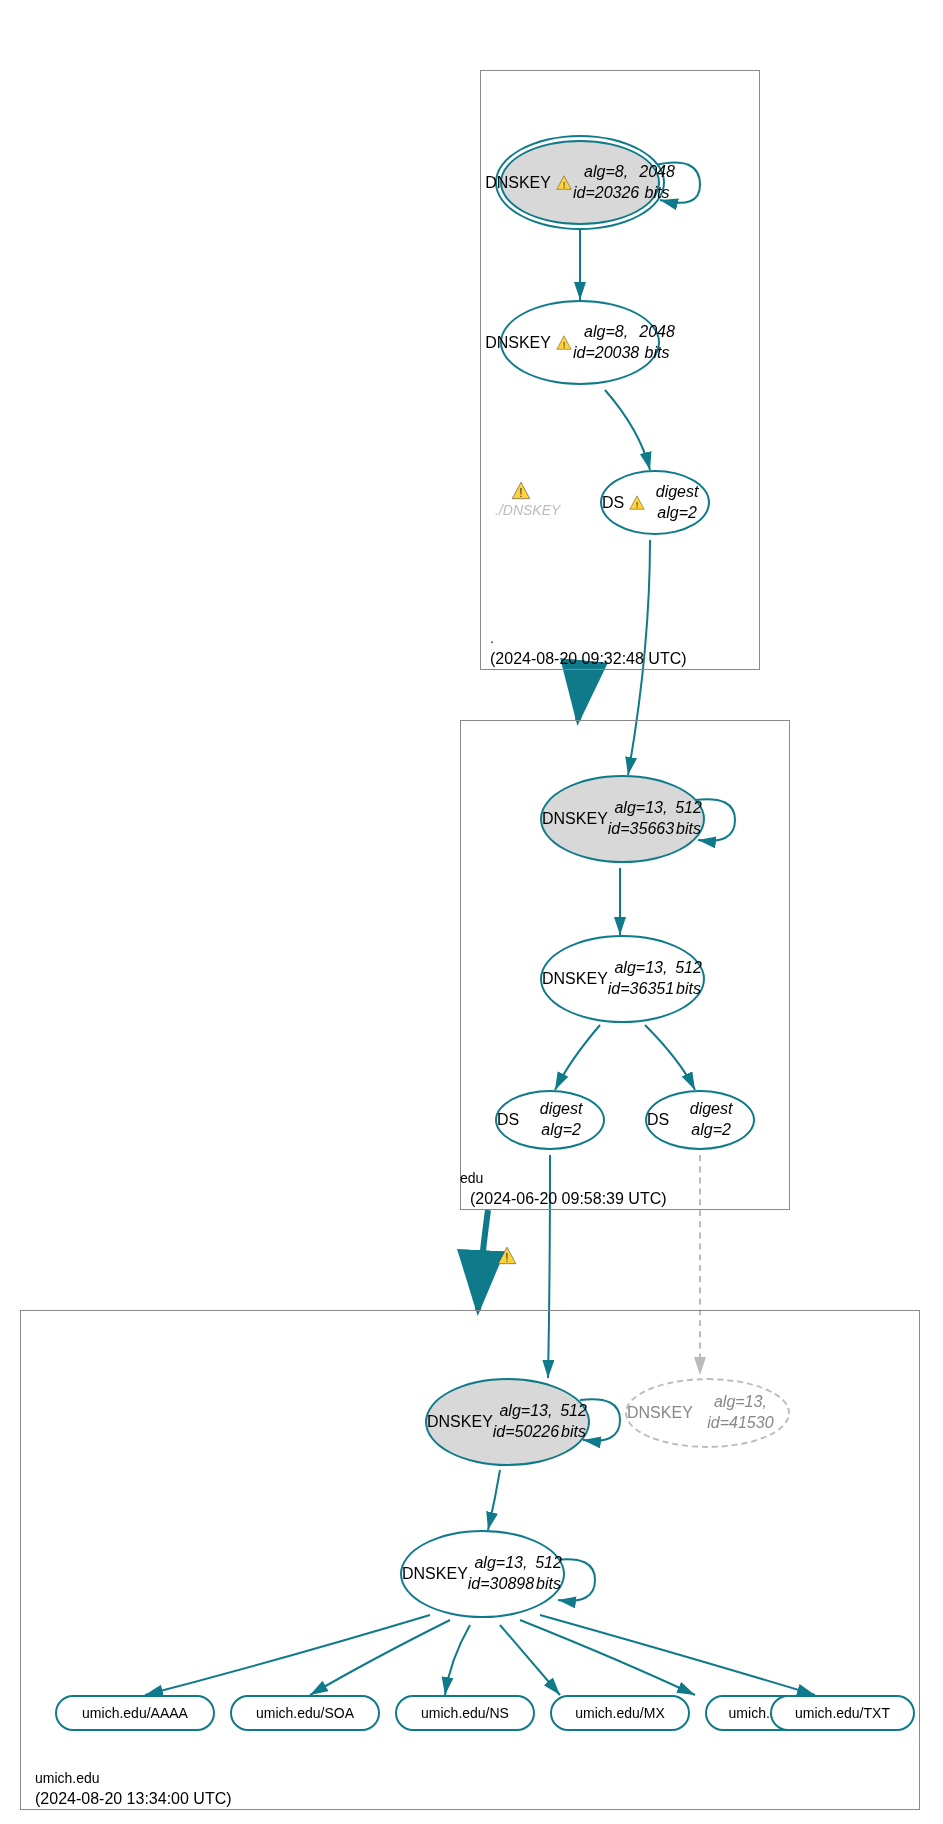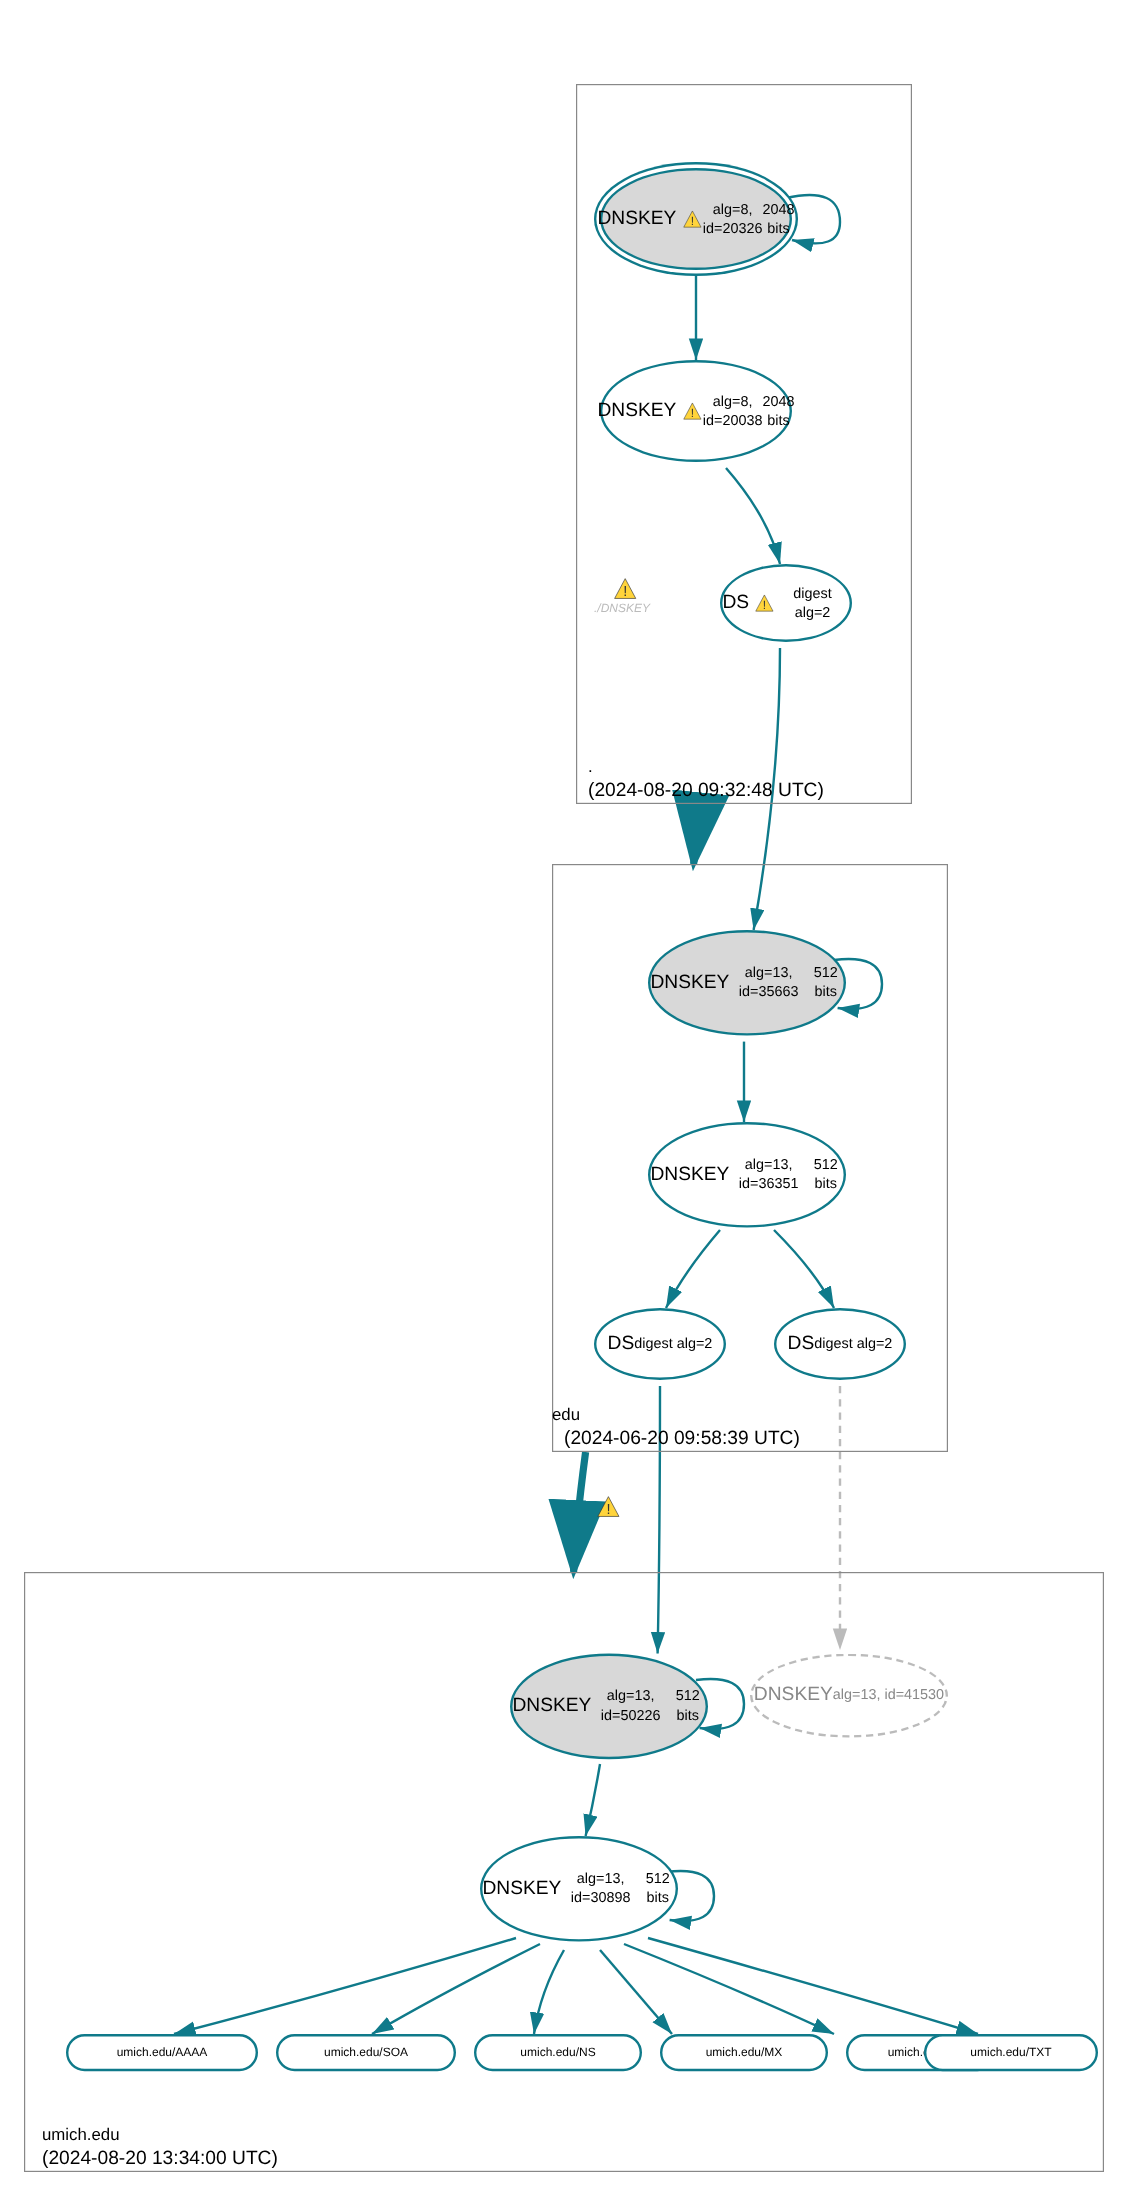--- a/index.html
+++ b/index.html
@@ -50,47 +50,48 @@
     
     .node-title {
       font-size: 16px;
       color: #000;
       display: flex;
       align-items: center;
       gap: 4px;
     }
     
     .node-sub {
-      font-size: 12px;
+      font-size: 16px;
       color: #000;
       line-height: 1.3;
+      font-style: italic;
     }
     
     .rect-node {
       position: absolute;
       border: 2px solid #0f7a8a;
       border-radius: 18px;
       background: #fff;
       display: flex;
       align-items: center;
       justify-content: center;
-      font-size: 10px;
+      font-size: 14px;
       color: #000;
       padding: 8px 12px;
     }
     
     .warning-icon {
       display: inline-block;
       width: 18px;
       height: 18px;
     }
     
     .faded-label {
       position: absolute;
-      font-size: 10px;
+      font-size: 14px;
       color: #bbb;
       font-style: italic;
     }
     
     svg.edges {
       position: absolute;
       top: 0;
       left: 0;
       width: 943px;
       height: 1824px;

